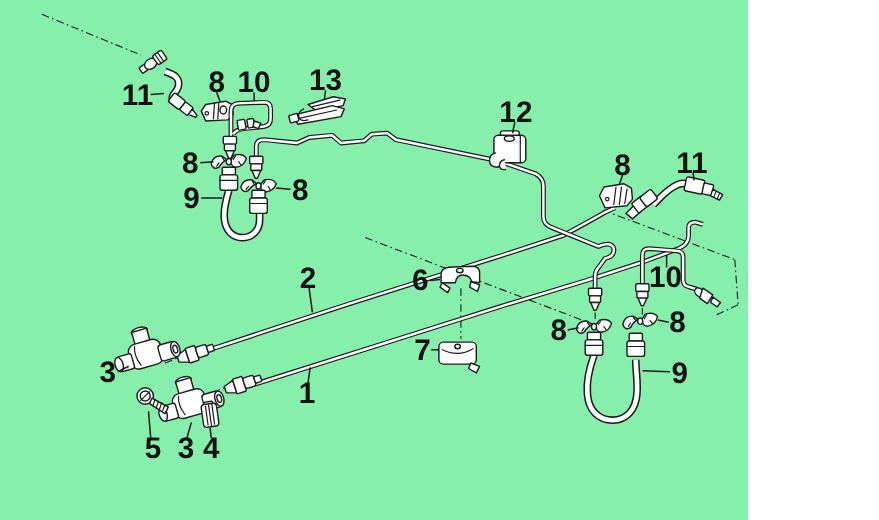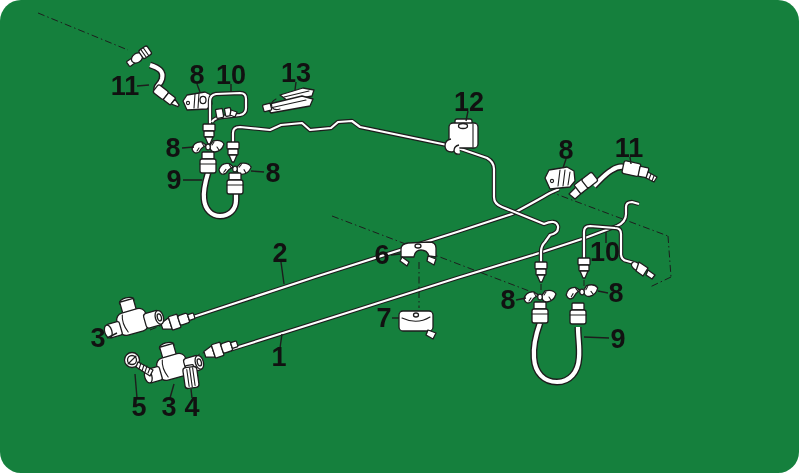--- a/index.html
+++ b/index.html
@@ -1,17 +1,17 @@
 <!DOCTYPE html>
 <html><head>
 <meta charset="utf-8">
 <style>
   html,body{margin:0;padding:0;background:#fff;}
-  #stage{position:relative;width:799px;height:473px;background:#15803d;overflow:hidden;
-         font-family:"Liberation Sans",sans-serif;border-radius:21px;}
+  #stage{position:relative;width:680px;height:473px;background:#86efac;overflow:hidden;
+         font-family:"Liberation Sans",sans-serif;}
   svg{display:block;}
   .part{fill:#fff;stroke:#1d1d1d;stroke-width:1.3;stroke-linejoin:round;}
   .detail{fill:none;stroke:#1d1d1d;stroke-width:1.1;stroke-linecap:round;}
   .tube-outer{fill:none;stroke:#1d1d1d;stroke-width:4.4;stroke-linejoin:round;stroke-linecap:butt;}
   .tube-inner{fill:none;stroke:#ffffff;stroke-width:2.2;stroke-linejoin:round;stroke-linecap:butt;}
   .hose-outer{fill:none;stroke:#1d1d1d;stroke-width:7;stroke-linejoin:round;stroke-linecap:butt;}
   .hose-inner{fill:none;stroke:#ffffff;stroke-width:4.2;stroke-linejoin:round;stroke-linecap:butt;}
   .dash{fill:none;stroke:#1d1d1d;stroke-width:1;stroke-dasharray:7 3 1.5 3;}
   .leader{stroke:#1d1d1d;stroke-width:1.4;}
   text.callout{font-family:"Liberation Sans",sans-serif;font-weight:bold;font-size:27px;

